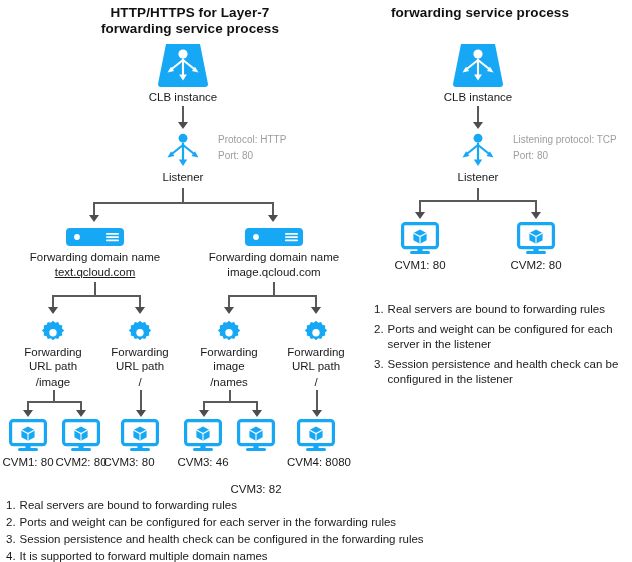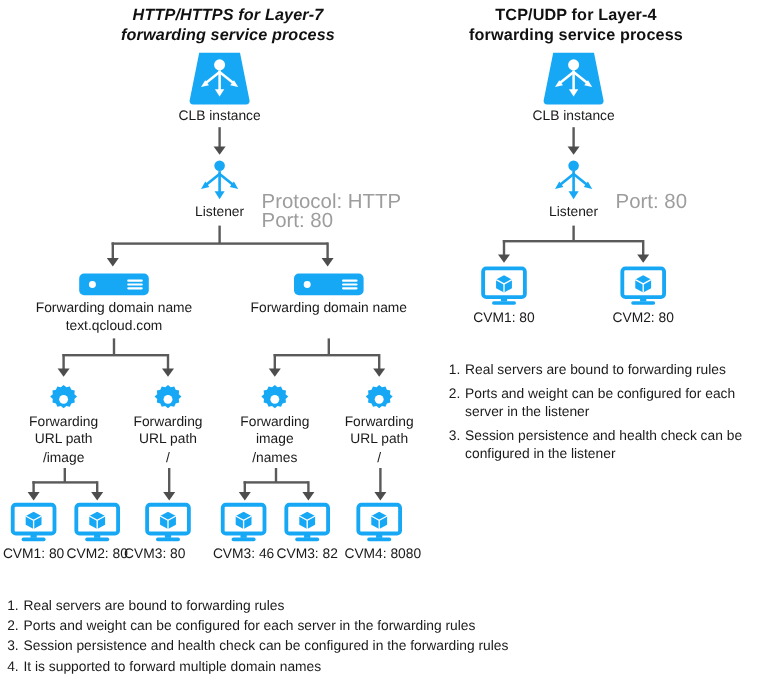--- a/index.html
+++ b/index.html
@@ -20,21 +20,21 @@
     text-align:center;color:#111;letter-spacing:.1px;
   }
   .cap{
     font-size:11.5px;line-height:14px;text-align:center;color:#1a1a1a;
     white-space:nowrap;
   }
   .cap2{
     font-size:11.5px;line-height:13.5px;text-align:center;color:#1a1a1a;
   }
   .meta{
-    font-size:17px;line-height:16px;color:#9d9d9d;white-space:nowrap;margin-top:28px;
+    font-size:10px;line-height:16px;color:#9d9d9d;white-space:nowrap;
   }
   .note{
     font-size:11.5px;line-height:17px;color:#1a1a1a;
   }
   .note-r{
     font-size:11.5px;line-height:15px;color:#1a1a1a;
   }
   .note-row{display:flex;}
   .note-num{flex:0 0 auto;padding-right:4px;}
   .note-txt{flex:1 1 auto;}
@@ -51,21 +51,21 @@
 
   
   .icon{position:absolute;}
   svg{display:block;overflow:visible;}
 </style>
 </head>
 <body>
 
 <div id="stage">
 
-  <div class="abs title" style="left:50px;top:5px;width:280px;font-style:italic;">
+  <div class="abs title" style="left:50px;top:5px;width:280px;">
     <div>HTTP/HTTPS for Layer-7</div>
     <div>forwarding service process</div>
   </div>
 
   <div class="icon" style="left:157px;top:42px;">
     <svg width="52" height="45" viewBox="0 0 52 45" aria-hidden="true">
       <path d="M9 2 h34 l8 40 a3 3 0 0 1 -3 3 h-44 a3 3 0 0 1 -3 -3 z" fill="#17a8f5"></path>
       <circle cx="26" cy="12" r="4.6" fill="#ffffff"></circle>
       <path d="M26 16.5 v18" stroke="#ffffff" stroke-width="2.1" fill="none"></path>
       <path d="M26 18 L13.5 28" stroke="#ffffff" stroke-width="2.1" fill="none"></path>
@@ -108,32 +108,33 @@
   <div class="icon" style="left:66px;top:228px;">
     <svg width="58" height="18" viewBox="0 0 58 18" aria-hidden="true">
       <rect x="0" y="0" width="58" height="18" rx="4" fill="#17a8f5"></rect>
       <circle cx="11" cy="9" r="2.9" fill="#ffffff"></circle>
       <rect x="40" y="5" width="13" height="1.8" rx="0.9" fill="#ffffff"></rect>
       <rect x="40" y="8.2" width="13" height="1.8" rx="0.9" fill="#ffffff"></rect>
       <rect x="40" y="11.4" width="13" height="1.8" rx="0.9" fill="#ffffff"></rect>
     </svg>
   </div>
   <div class="abs cap" style="left:25px;top:250px;width:140px;">Forwarding domain name</div>
-  <div class="abs cap" style="left:25px;top:265px;width:140px;">text.qcloud.com</div>
+  <div class="abs cap" style="left:25px;top:265px;width:140px;text-decoration:underline;">text.qcloud.com</div>
 
   <div class="icon" style="left:245px;top:228px;">
     <svg width="58" height="18" viewBox="0 0 58 18" aria-hidden="true">
       <rect x="0" y="0" width="58" height="18" rx="4" fill="#17a8f5"></rect>
       <circle cx="11" cy="9" r="2.9" fill="#ffffff"></circle>
       <rect x="40" y="5" width="13" height="1.8" rx="0.9" fill="#ffffff"></rect>
       <rect x="40" y="8.2" width="13" height="1.8" rx="0.9" fill="#ffffff"></rect>
       <rect x="40" y="11.4" width="13" height="1.8" rx="0.9" fill="#ffffff"></rect>
     </svg>
   </div>
   <div class="abs cap" style="left:204px;top:250px;width:140px;">Forwarding domain name</div>
+  <div class="abs cap" style="left:204px;top:265px;width:140px;">image.qcloud.com</div>
 
   <div class="vline" style="left:94px;top:282px;height:14px;"></div>
   <div class="hline" style="left:52px;top:295px;width:88px;"></div>
   <div class="vline" style="left:52px;top:295px;height:14px;"></div>
   <div class="vline" style="left:139px;top:295px;height:14px;"></div>
   <div class="arrow" style="left:48px;top:307px;"></div>
   <div class="arrow" style="left:135px;top:307px;"></div>
 
   <div class="vline" style="left:273px;top:282px;height:14px;"></div>
   <div class="hline" style="left:228px;top:295px;width:88px;"></div>
@@ -261,21 +262,21 @@
   <div class="icon" style="left:237px;top:419px;">
     <svg width="38" height="33" viewBox="0 0 38 33" aria-hidden="true">
       <rect x="1.6" y="1.6" width="34.8" height="24" rx="2.6" fill="none" stroke="#17a8f5" stroke-width="3.2"></rect>
       <path d="M19 7.4 l6.6 3.6 v7.2 l-6.6 3.6 l-6.6 -3.6 v-7.2 z" fill="#17a8f5"></path>
       <path d="M12.4 11 l6.6 3.6 l6.6 -3.6" fill="none" stroke="#ffffff" stroke-width="1.1"></path>
       <path d="M19 14.6 v7.2" fill="none" stroke="#ffffff" stroke-width="1.1"></path>
       <rect x="16.4" y="25.6" width="5.2" height="3.6" fill="#17a8f5"></rect>
       <rect x="9" y="29" width="20" height="3" rx="1.5" fill="#17a8f5"></rect>
     </svg>
   </div>
-  <div class="abs cap" style="left:221px;top:455px;width:70px;">CVM3: 82</div>
+  <div class="abs cap" style="left:221px;top:482px;width:70px;">CVM3: 82</div>
 
   <div class="icon" style="left:297px;top:419px;">
     <svg width="38" height="33" viewBox="0 0 38 33" aria-hidden="true">
       <rect x="1.6" y="1.6" width="34.8" height="24" rx="2.6" fill="none" stroke="#17a8f5" stroke-width="3.2"></rect>
       <path d="M19 7.4 l6.6 3.6 v7.2 l-6.6 3.6 l-6.6 -3.6 v-7.2 z" fill="#17a8f5"></path>
       <path d="M12.4 11 l6.6 3.6 l6.6 -3.6" fill="none" stroke="#ffffff" stroke-width="1.1"></path>
       <path d="M19 14.6 v7.2" fill="none" stroke="#ffffff" stroke-width="1.1"></path>
       <rect x="16.4" y="25.6" width="5.2" height="3.6" fill="#17a8f5"></rect>
       <rect x="9" y="29" width="20" height="3" rx="1.5" fill="#17a8f5"></rect>
     </svg>
@@ -295,21 +296,20 @@
       <span class="note-num">3.</span>
       <span class="note-txt">Session persistence and health check can be configured in the forwarding rules</span>
     </div>
     <div class="note-row">
       <span class="note-num">4.</span>
       <span class="note-txt">It is supported to forward multiple domain names</span>
     </div>
   </div>
 
   <div class="abs title" style="left:350px;top:5px;width:260px;">
-    <div>TCP/UDP for Layer-4</div>
     <div>forwarding service process</div>
   </div>
 
   <div class="icon" style="left:452px;top:42px;">
     <svg width="52" height="45" viewBox="0 0 52 45" aria-hidden="true">
       <path d="M9 2 h34 l8 40 a3 3 0 0 1 -3 3 h-44 a3 3 0 0 1 -3 -3 z" fill="#17a8f5"></path>
       <circle cx="26" cy="12" r="4.6" fill="#ffffff"></circle>
       <path d="M26 16.5 v18" stroke="#ffffff" stroke-width="2.1" fill="none"></path>
       <path d="M26 18 L13.5 28" stroke="#ffffff" stroke-width="2.1" fill="none"></path>
       <path d="M26 18 L38.5 28" stroke="#ffffff" stroke-width="2.1" fill="none"></path>
@@ -330,20 +330,21 @@
       <path d="M20 12 L7.5 22" stroke="#17a8f5" stroke-width="2.2" fill="none"></path>
       <path d="M20 12 L32.5 22" stroke="#17a8f5" stroke-width="2.2" fill="none"></path>
       <path d="M4.5 24.5 l7 -1.6 l-3.4 -4.6 z" fill="#17a8f5"></path>
       <path d="M35.5 24.5 l-7 -1.6 l3.4 -4.6 z" fill="#17a8f5"></path>
       <path d="M20 33 l-4.2 -6.6 h8.4 z" fill="#17a8f5"></path>
     </svg>
   </div>
   <div class="abs cap" style="left:428px;top:170px;width:100px;">Listener</div>
 
   <div class="abs meta" style="left:513px;top:132px;">
+    <div>Listening protocol: TCP</div>
     <div>Port: 80</div>
   </div>
 
   <div class="vline" style="left:477px;top:188px;height:13px;"></div>
   <div class="hline" style="left:419px;top:200px;width:117px;"></div>
   <div class="vline" style="left:419px;top:200px;height:14px;"></div>
   <div class="vline" style="left:535px;top:200px;height:14px;"></div>
   <div class="arrow" style="left:415px;top:212px;"></div>
   <div class="arrow" style="left:531px;top:212px;"></div>
 

